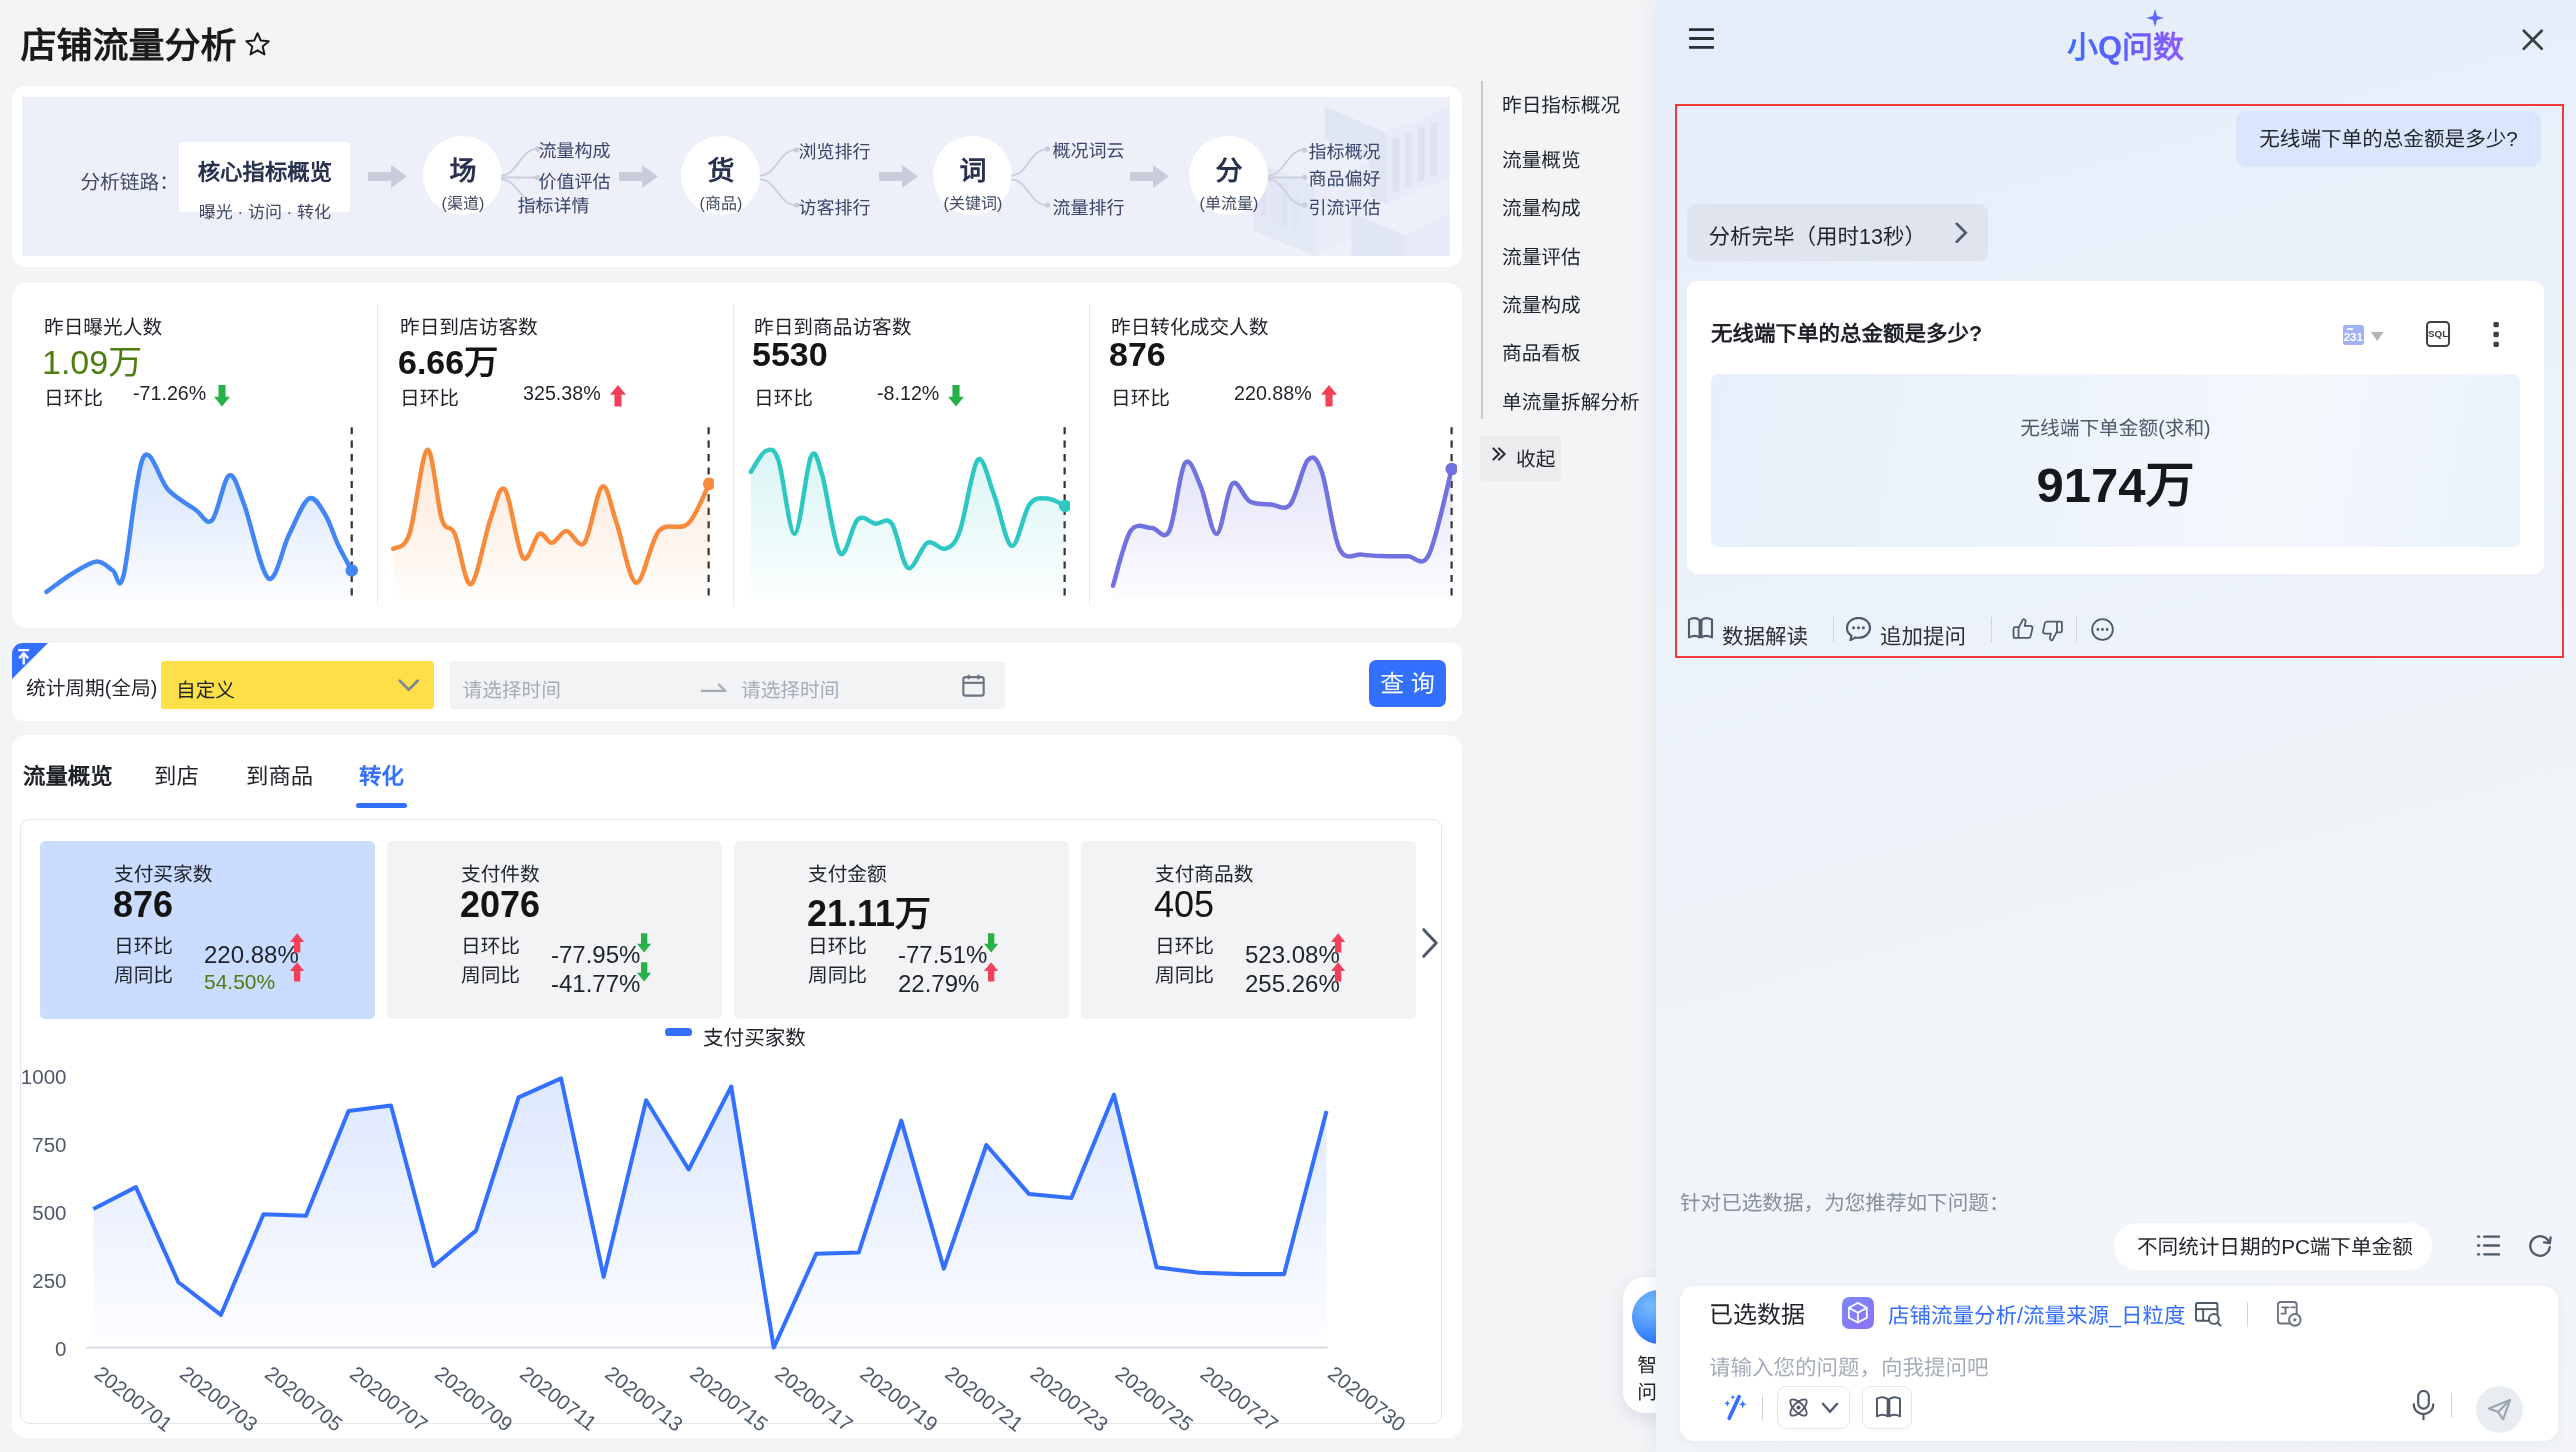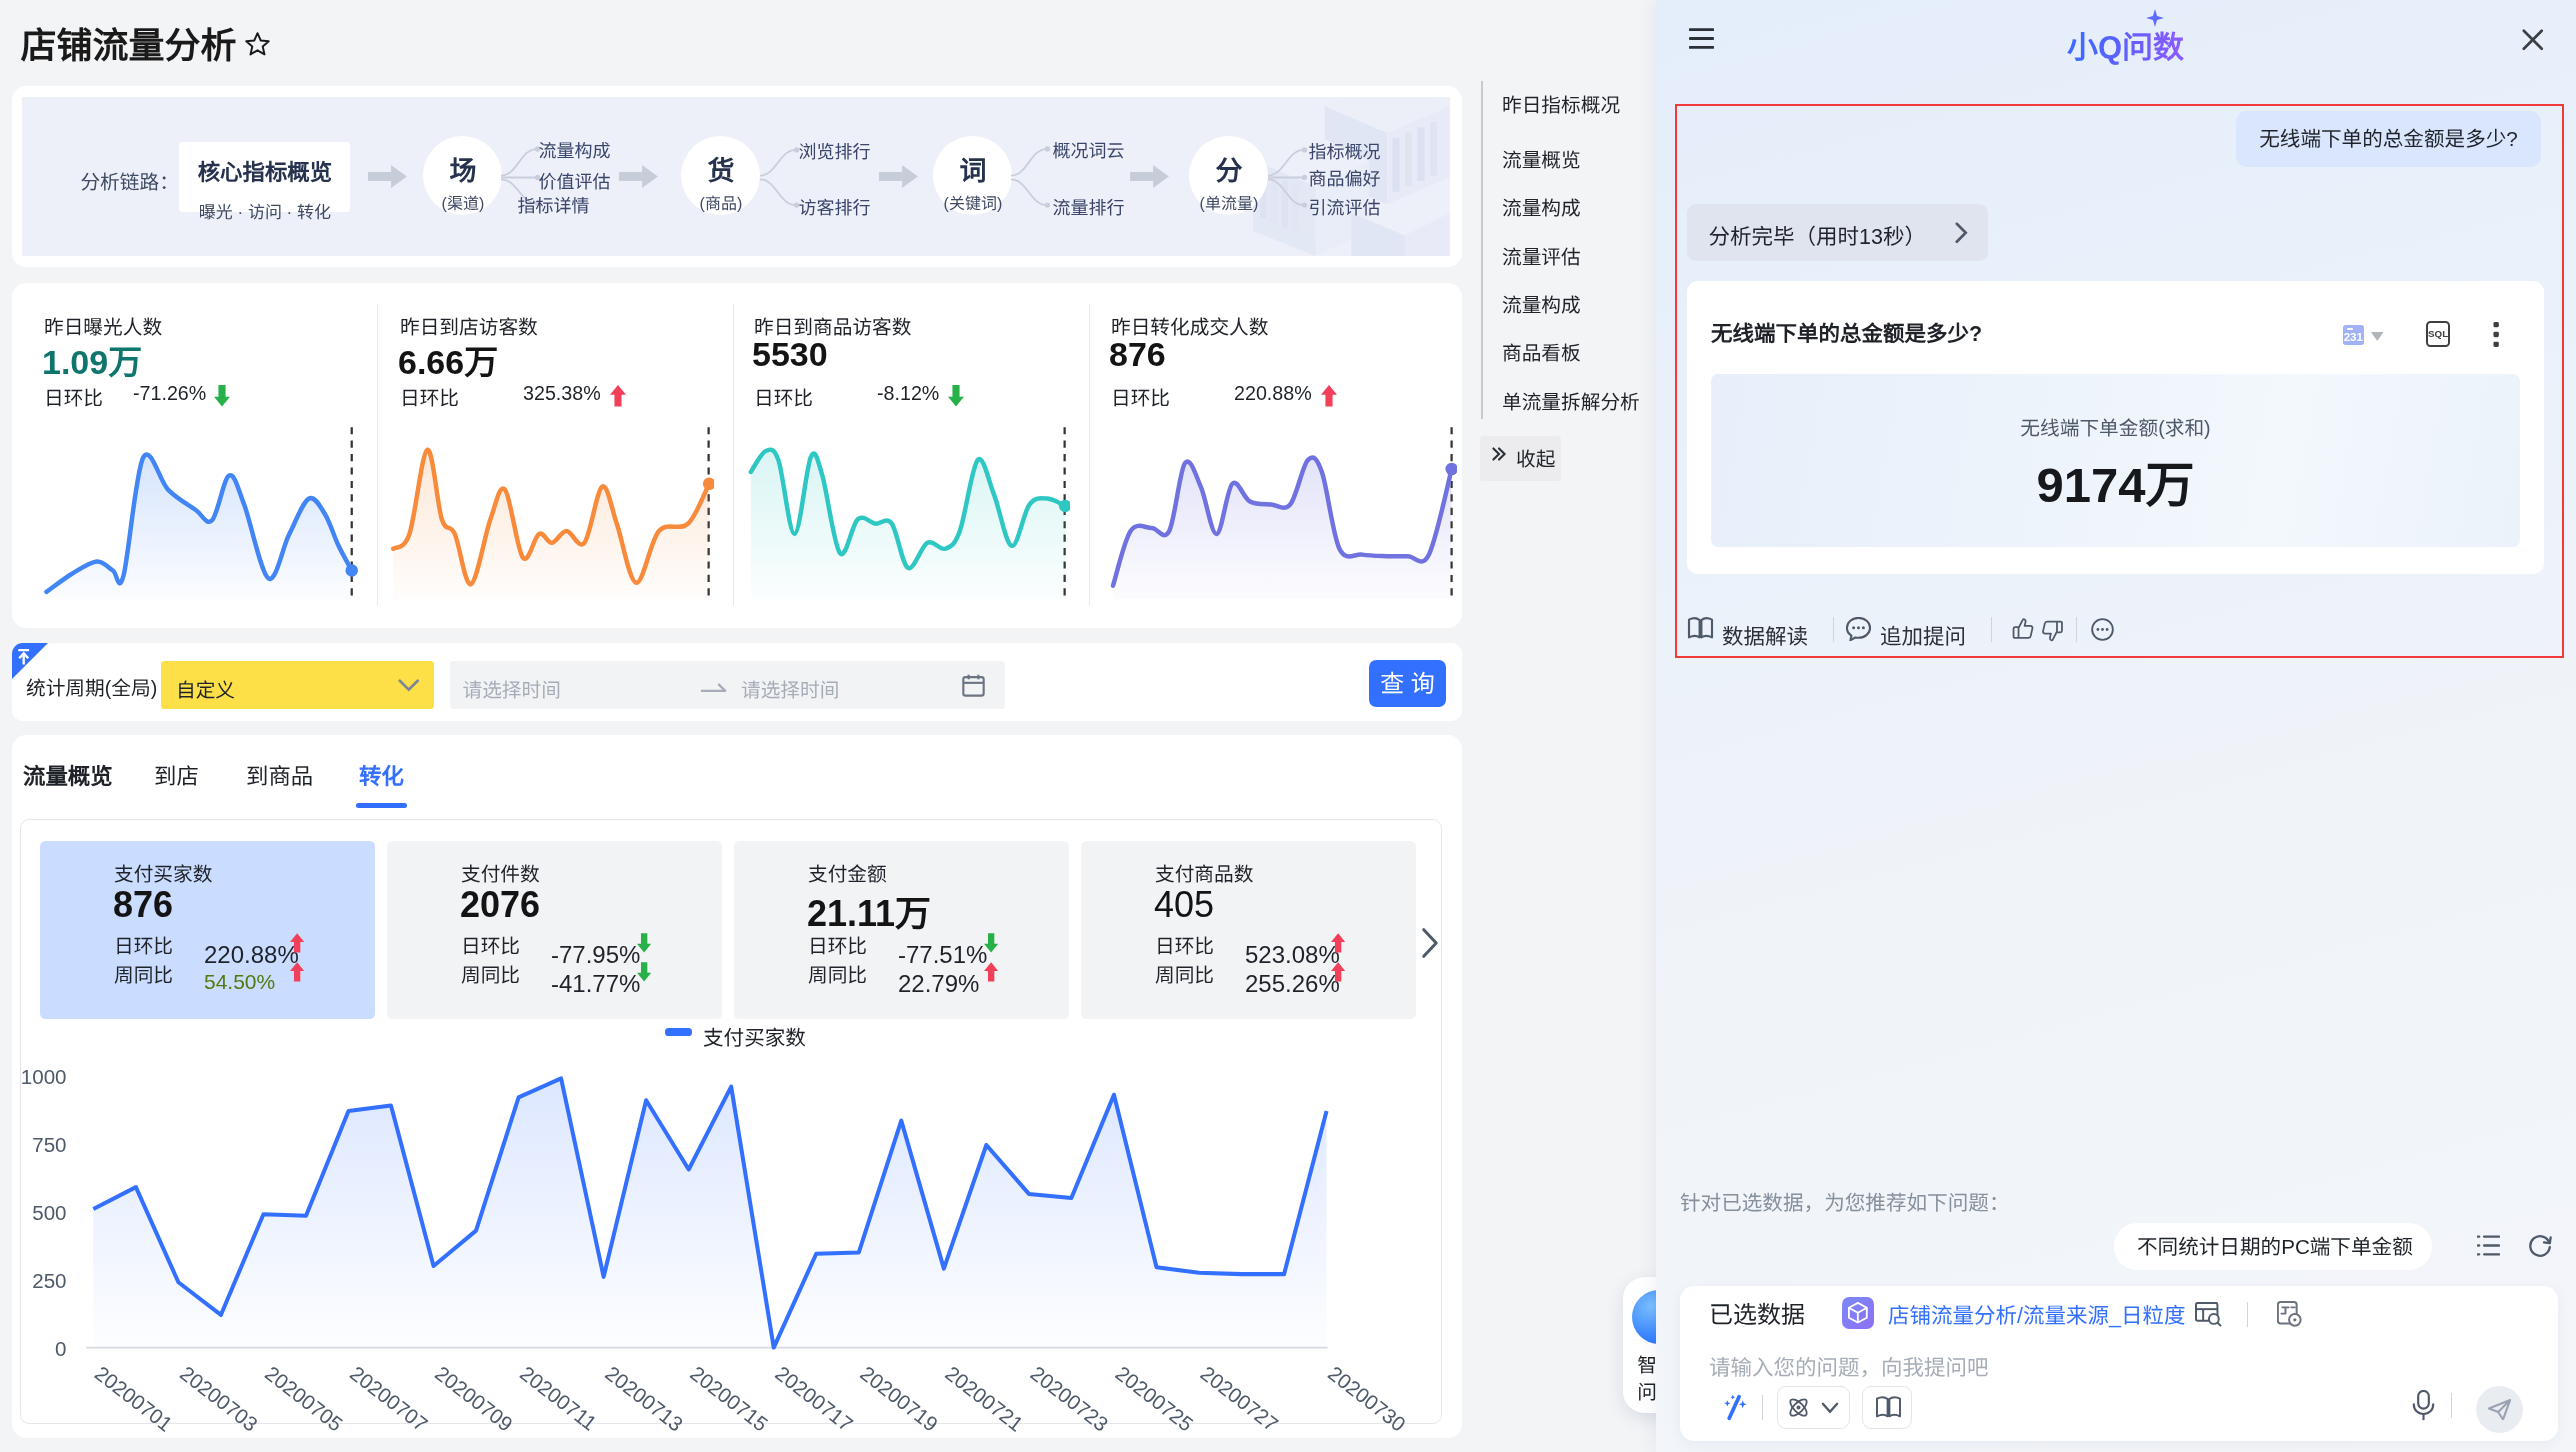--- a/index.html
+++ b/index.html
@@ -140,21 +140,21 @@
   <div class="abs" style="left:1286px;top:67px;font-size:18px;color:#39456a">商品偏好</div>
   <div class="abs" style="left:1286px;top:96px;font-size:18px;color:#39456a">引流评估</div>
 </div>
 
 <div class="card" style="left:11.6px;top:283px;width:1450px;height:345px"></div>
 <div class="abs" style="left:377px;top:304px;width:0.9px;height:302px;background:#e9eaee"></div>
 <div class="abs" style="left:733px;top:304px;width:0.9px;height:302px;background:#e9eaee"></div>
 <div class="abs" style="left:1089px;top:304px;width:0.9px;height:302px;background:#e9eaee"></div>
 
 <div class="abs" style="left:44px;top:311px;font-size:19.7px;color:#1f2329">昨日曝光人数</div>
-<div class="abs" style="left:42px;top:335px;font-size:34px;font-weight:bold;color:#0f766e">1.09万</div>
+<div class="abs" style="left:42px;top:335px;font-size:34px;font-weight:normal;color:#4d7c0f">1.09万</div>
 <div class="abs" style="left:44px;top:382px;font-size:19.7px;color:#1f2329">日环比</div>
 <div class="abs" style="left:133px;top:382px;font-size:19.7px;color:#1f2329">-71.26%</div>
 <svg class="abs" style="left:214px;top:385px" width="16" height="21.5" viewBox="0 0 18 24">
     <path d="M9 24 L0 13 H5 V0 H13 V13 H18 Z" fill="#27b148"></path>
   </svg>
 <svg class="abs" style="left:25px;top:420px" width="333" height="188" viewBox="0 0 372 210">
   <defs>
       <linearGradient id="g1" x1="0" y1="0" x2="0" y2="1">
         <stop offset="0" stop-color="#4285f4" stop-opacity="0.22"></stop>
         <stop offset="1" stop-color="#4285f4" stop-opacity="0.02"></stop>

